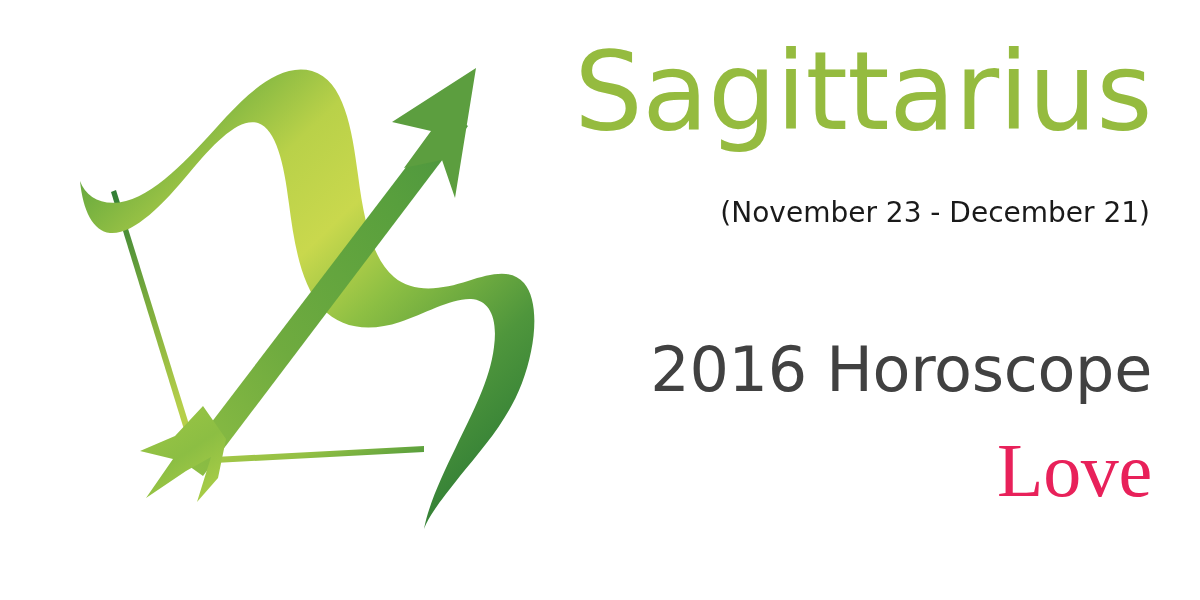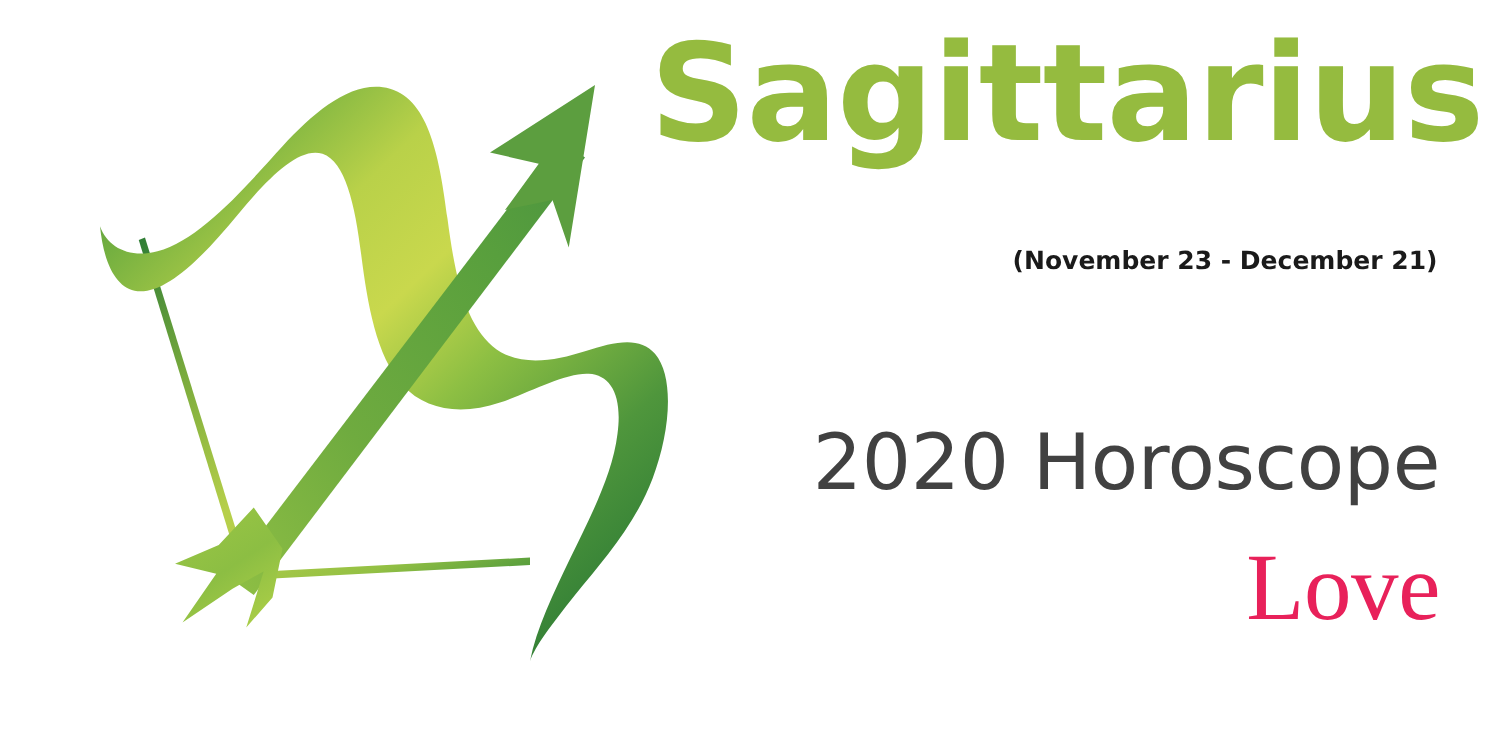--- a/index.html
+++ b/index.html
@@ -39,40 +39,40 @@
     left: 520px;
     top: 0px;
     width: 632px;
     height: 600px;
     text-align: right;
   }
 
   .sign-title {
     position: absolute;
     right: 0px;
-    top: 18px;
+    top: 34px;
     width: 100%;
     font-family: "DejaVu Sans", "Liberation Sans", sans-serif;
     font-size: 108px;
     line-height: 1.08;
-    font-weight: 700;
+    font-weight: 400;
     letter-spacing: -0.5px;
     color: #95bb3f;
     white-space: nowrap;
   }
 
   .sign-dates {
     position: absolute;
     right: 2px;
     top: 196px;
     width: 100%;
     font-family: "DejaVu Sans", "Liberation Sans", sans-serif;
-    font-size: 20px;
+    font-size: 28px;
     line-height: 1.2;
-    font-weight: 700;
+    font-weight: 400;
     color: #1a1a1a;
     white-space: nowrap;
   }
 
   .horoscope-year {
     position: absolute;
     right: 0px;
     top: 335px;
     width: 100%;
     font-family: "DejaVu Sans", "Liberation Sans", sans-serif;
@@ -223,19 +223,19 @@
       </g>
     </svg>
   </div>
 
   <div id="text-block">
 
     <div class="sign-title">Sagittarius</div>
 
     <div class="sign-dates">(November 23 - December 21)</div>
 
-    <div class="horoscope-year">2020 Horoscope</div>
+    <div class="horoscope-year">2016 Horoscope</div>
 
     <div class="horoscope-topic">Love</div>
 
   </div>
 
 </div>
 
 </body></html>

